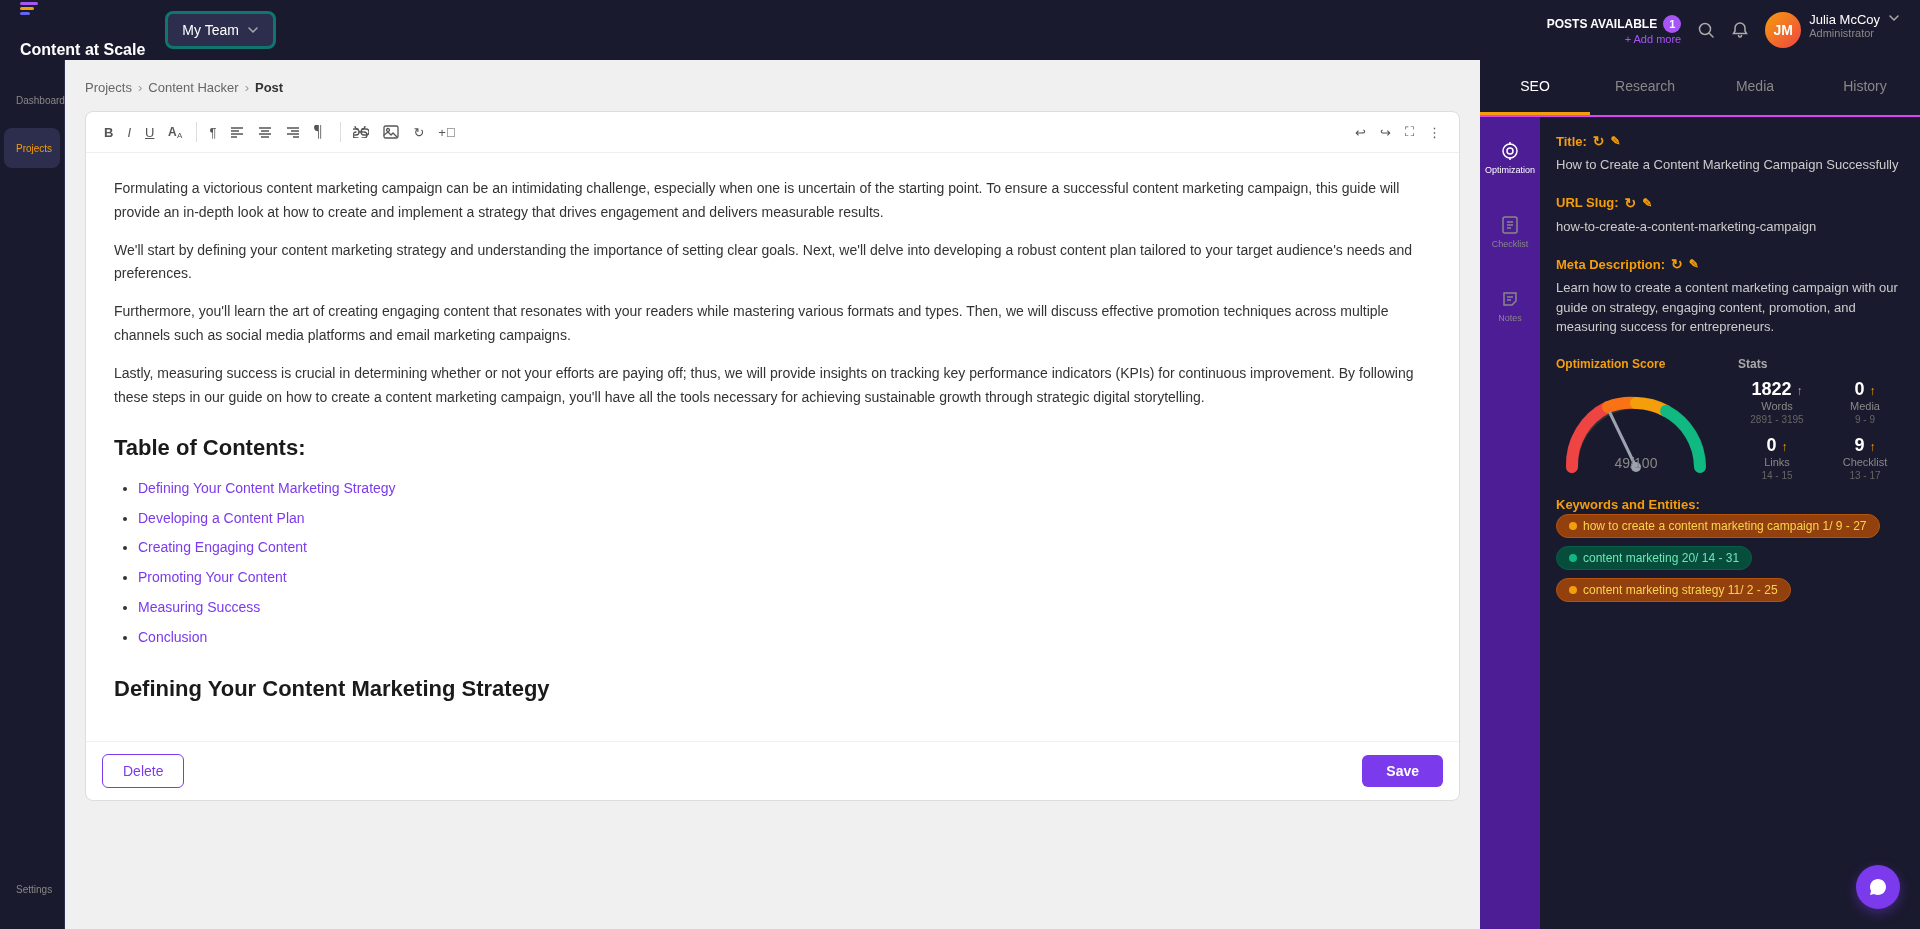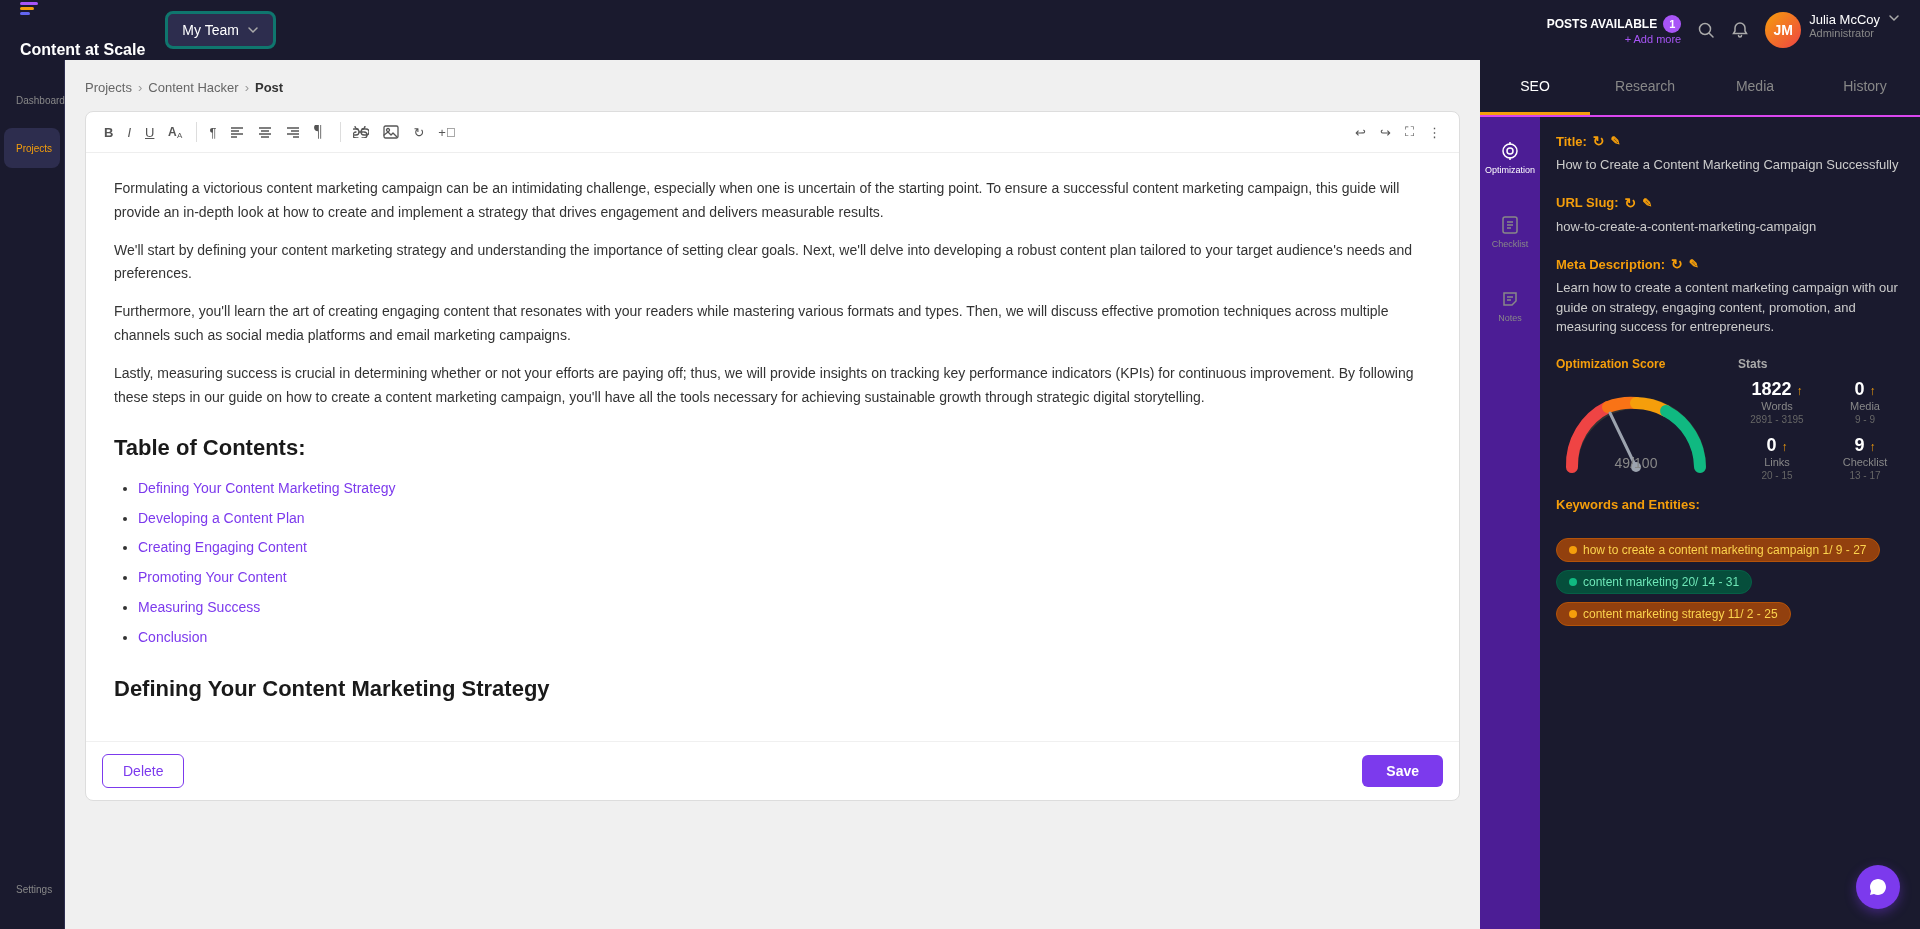--- a/index.html
+++ b/index.html
@@ -441,21 +441,21 @@
       font-size: 12px;
       font-weight: 600;
       margin-bottom: 8px;
     }
 
     .keywords-section { margin-top: 4px; }
     .keywords-label {
       color: #f59e0b;
       font-size: 13px;
       font-weight: 700;
-      margin-bottom: 26px;
+      margin-bottom: 2px;
     }
     .keyword-tags {
       display: flex;
       flex-wrap: wrap;
       gap: 8px;
       align-items: center;
     }
     .kw-tag {
       border-radius: 20px;
       padding: 4px 12px;
@@ -803,21 +803,21 @@
                 </div>
                 <div class="stat-label">Media</div>
                 <div class="stat-range">9 - 9</div>
               </div>
               <div class="stat-item">
                 <div class="stat-value">
                   <span>0</span>
                   <span class="stat-arrow"> ↑</span>
                 </div>
                 <div class="stat-label">Links</div>
-                <div class="stat-range">20 - 15</div>
+                <div class="stat-range">14 - 15</div>
               </div>
               <div class="stat-item">
                 <div class="stat-value">
                   <span>9</span>
                   <span class="stat-arrow"> ↑</span>
                 </div>
                 <div class="stat-label">Checklist</div>
                 <div class="stat-range">13 - 17</div>
               </div>
             </div>

